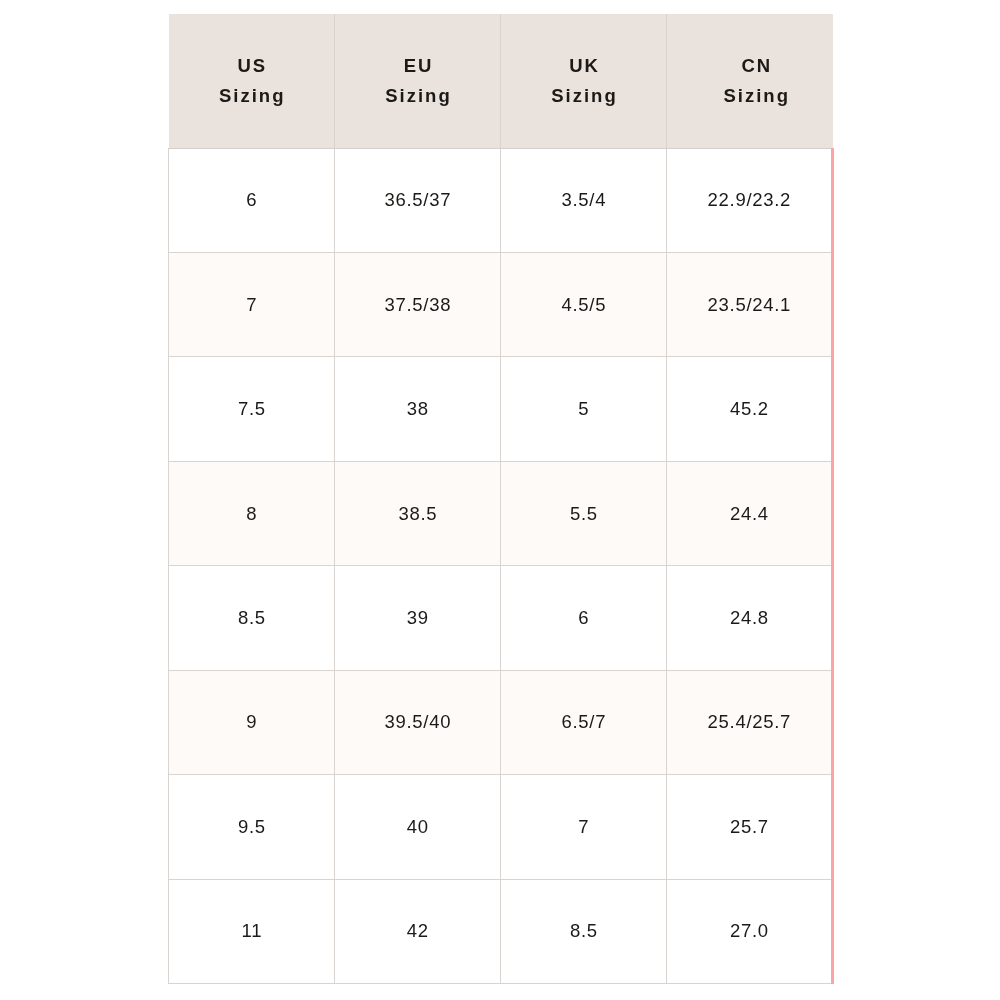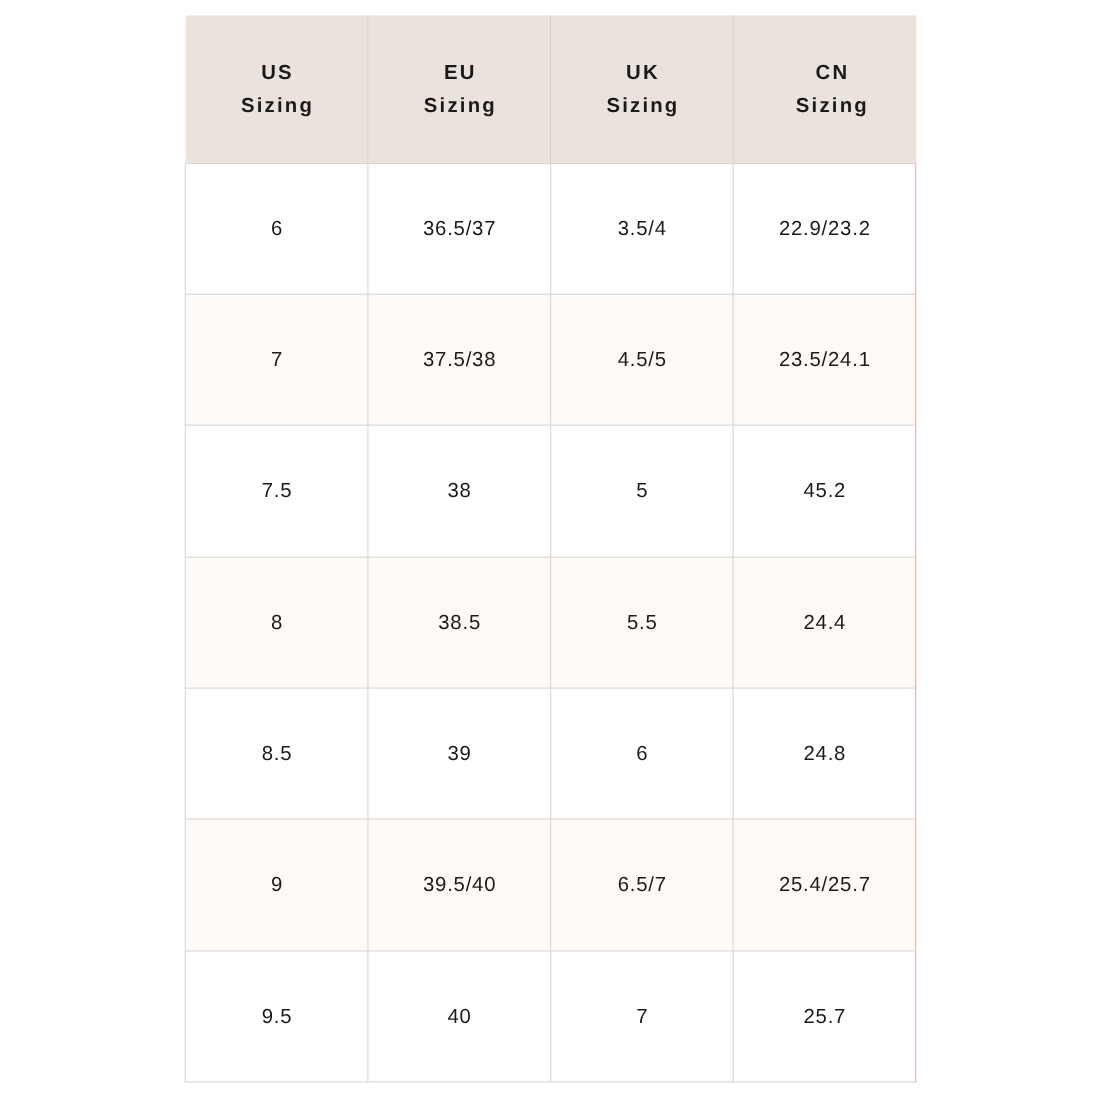--- a/index.html
+++ b/index.html
@@ -100,21 +100,21 @@
     text-indent: 0.7px;
     color: #1C1A18;
     white-space: nowrap;
   }
 
   
   td.data-cell:first-child {
     border-left: 1px solid #D9D4CF;
   }
   td.data-cell:last-child {
-    border-right: 1px solid #fca5a5;
+    border-right: 3px solid #fca5a5;
     margin-left: 48px;
   }
 </style>
 </head>
 <body>
 
 <div class="page">
   <div class="table-wrap">
 
     <table class="size-table">
@@ -204,18 +204,24 @@
         </tr>
 
         <tr class="data-row row-odd">
           <td class="data-cell">9.5</td>
           <td class="data-cell">40</td>
           <td class="data-cell">7</td>
           <td class="data-cell">25.7</td>
         </tr>
 
 
+        <tr class="data-row row-odd">
+          <td class="data-cell">11</td>
+          <td class="data-cell">42</td>
+          <td class="data-cell">8.5</td>
+          <td class="data-cell">27.0</td>
+        </tr>
 
       </tbody>
     </table>
 
   </div>
 </div>
 
 </body></html>

